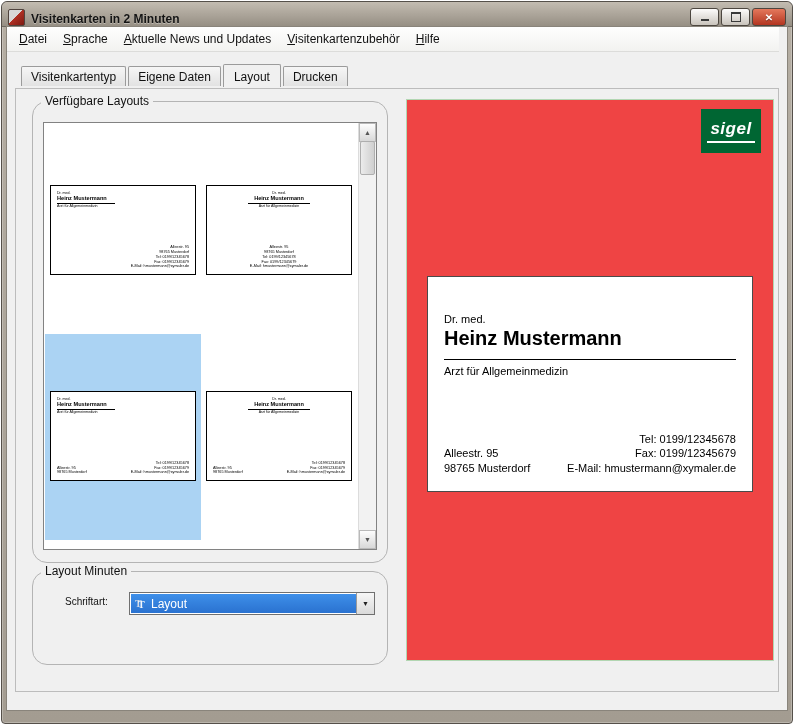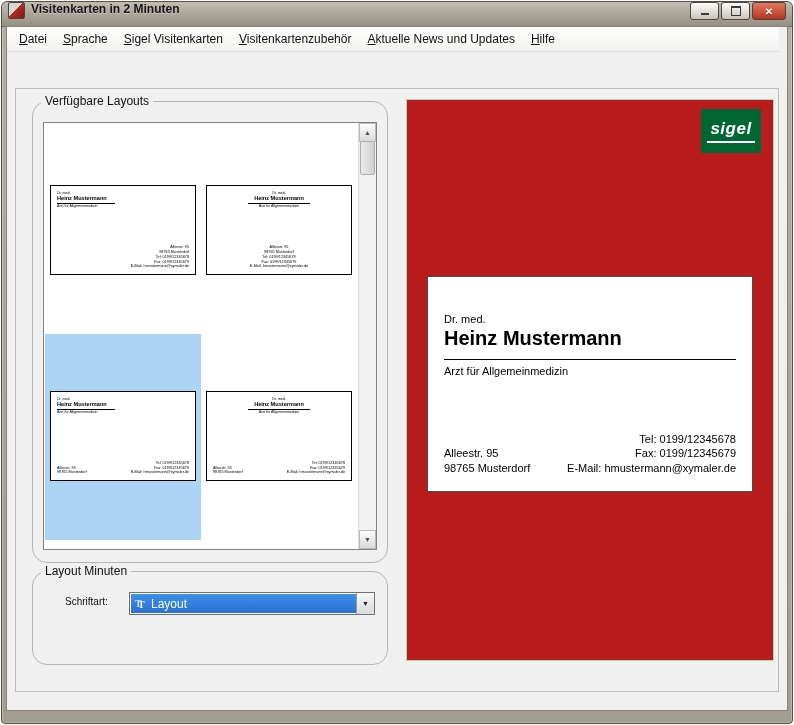--- a/index.html
+++ b/index.html
@@ -11,21 +11,21 @@
   }
   
   .window{
     position:absolute;left:1px;top:1px;width:790px;height:721px;
     background:linear-gradient(#b5aea3,#a39c91);
     border:1px solid #55504a;border-radius:6px 6px 4px 4px;
     box-shadow:inset 0 0 0 1px rgba(255,255,255,.25);
   }
   .titlebar{
     position:absolute;top:0;left:0;right:0;height:24px;
-    display:flex;align-items:flex-start;gap:6px;padding:0 6px;
+    display:flex;align-items:flex-end;gap:6px;padding:0 6px;
     background:linear-gradient(#c3bcb1,#968f84);
     border-bottom:1px solid #6e6960;border-radius:6px 6px 0 0;
   }
   .app-icon{
     width:15px;height:15px;border-radius:2px;flex:0 0 auto;
     background:linear-gradient(135deg,#d8d8d8 0%,#d8d8d8 45%,#b03024 45%,#7c1a12 100%);
     border:1px solid #50443e;
   }
   .title-text{font-size:12px;font-weight:bold;color:#141414;text-shadow:0 1px 0 rgba(255,255,255,.35);white-space:nowrap;}
   .controls{margin-left:auto;display:flex;gap:2px;align-items:center;}
@@ -139,21 +139,21 @@
   .tt-icon .t2{left:4px;top:1px;color:#f3f6fa;}
   .combo-arrow{
     width:17px;border-left:1px solid #9a9a9a;
     background:linear-gradient(#f7f7f7,#dadada);
     display:flex;align-items:center;justify-content:center;
     font-size:7px;color:#222;
   }
   
   .preview{
     position:absolute;left:390px;top:10px;width:366px;height:560px;
-    background:#b91c1c;border:1px solid #b2d6b2;
+    background:#ef4444;border:1px solid #b2d6b2;
   }
   .logo{
     position:absolute;top:9px;right:12px;width:60px;height:44px;
     background:#006633;display:flex;align-items:center;justify-content:center;
   }
   .logo-text{
     color:#fff;font-weight:bold;font-style:italic;font-size:17px;
     border-bottom:2px solid #fff;padding:0 3px 2px;letter-spacing:.5px;
   }
   .bizcard{
@@ -186,28 +186,33 @@
           <span>✕</span>
         </div>
     </div>
   </div>
 
   <div class="client">
 
     <div class="menubar">
       <div class="menu-item"><u>D</u>atei</div>
       <div class="menu-item"><u>S</u>prache</div>
-      <div class="menu-item"><u>S</u>igel Visitenkarten</div>
+      <div class="menu-item"><u>A</u>ktuelle News und Updates</div>
       <div class="menu-item"><u>V</u>isitenkartenzubehör</div>
-      <div class="menu-item"><u>A</u>ktuelle News und Updates</div>
       <div class="menu-item"><u>H</u>ilfe</div>
     </div>
 
     <div class="content">
 
+      <div class="tabbar">
+        <div class="tab">Visitenkartentyp</div>
+        <div class="tab">Eigene Daten</div>
+        <div class="tab active">Layout</div>
+        <div class="tab">Drucken</div>
+      </div>
 
       <div class="tabpanel">
 
         <div class="groupbox gb-layouts">
           <div class="groupbox-title">Verfügbare Layouts</div>
 
           <div class="layout-list">
             <div class="grid">
 
               <div class="cell">

